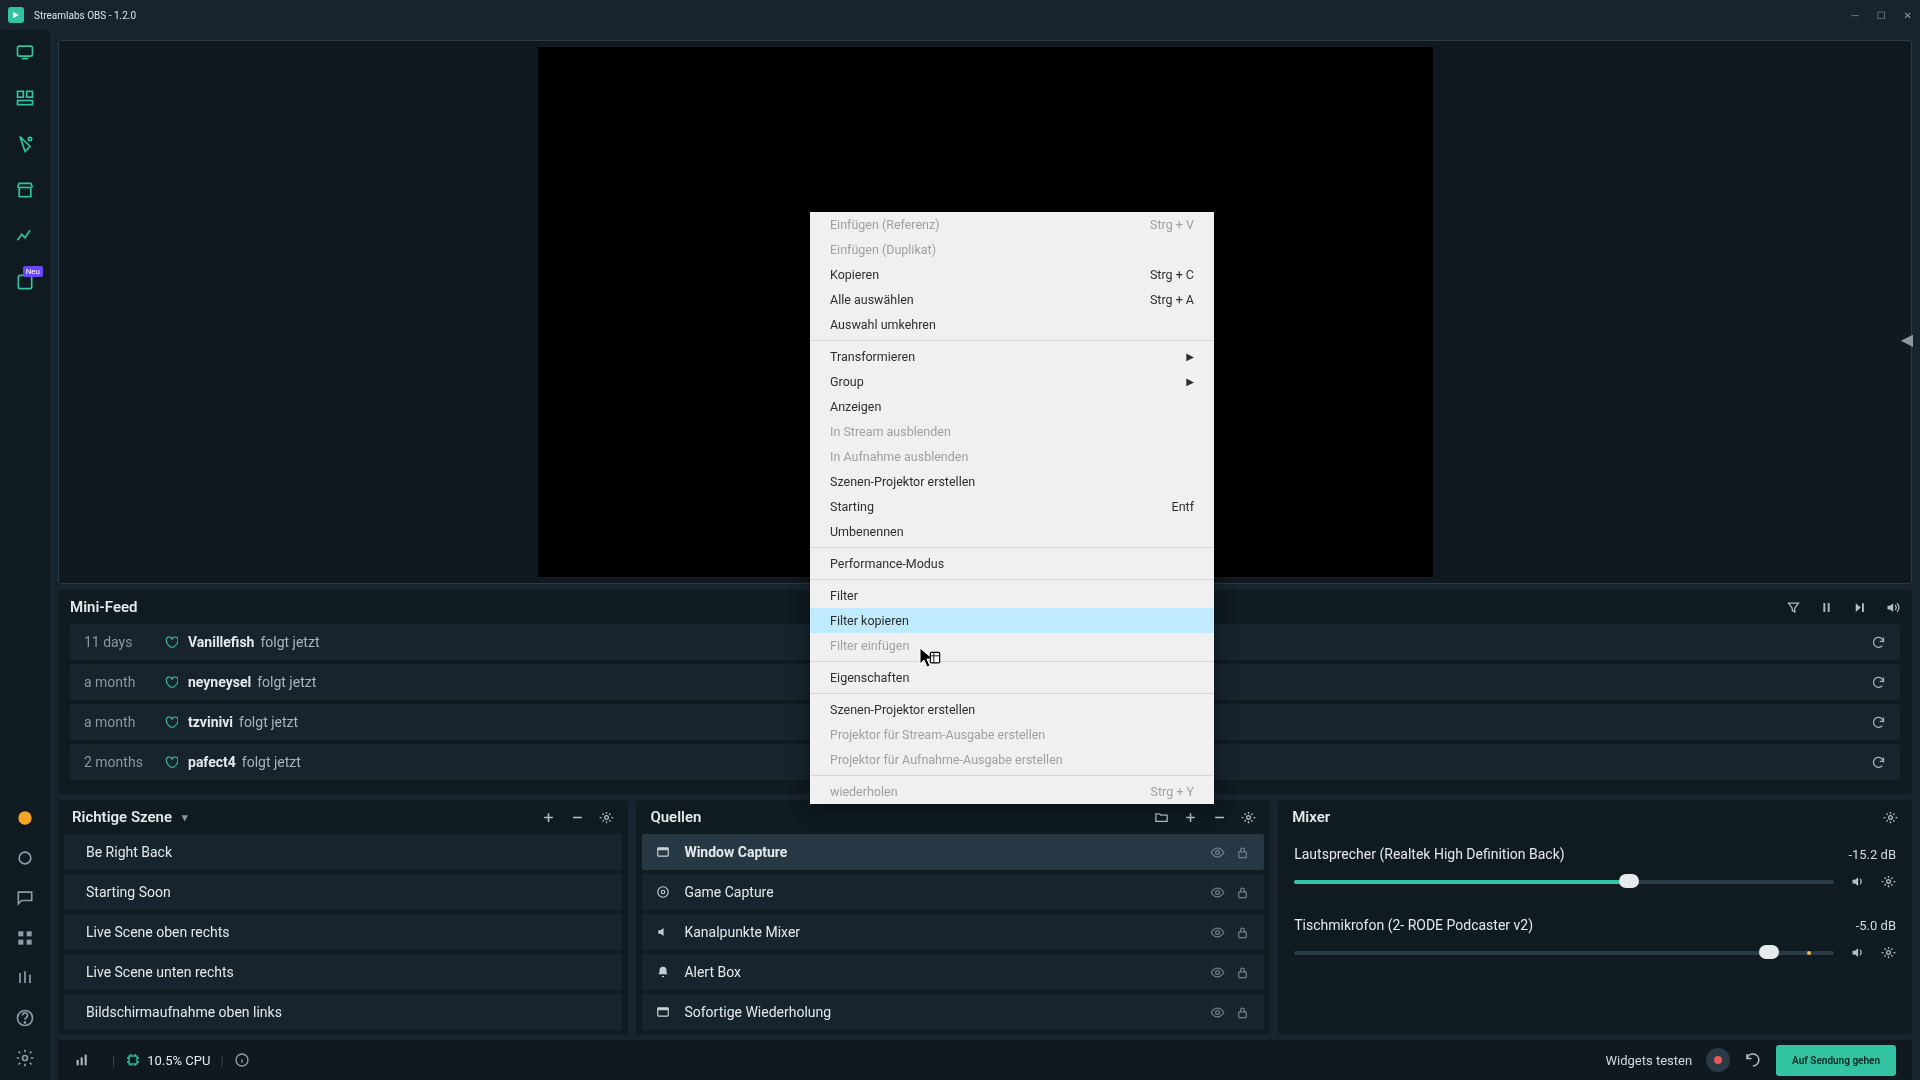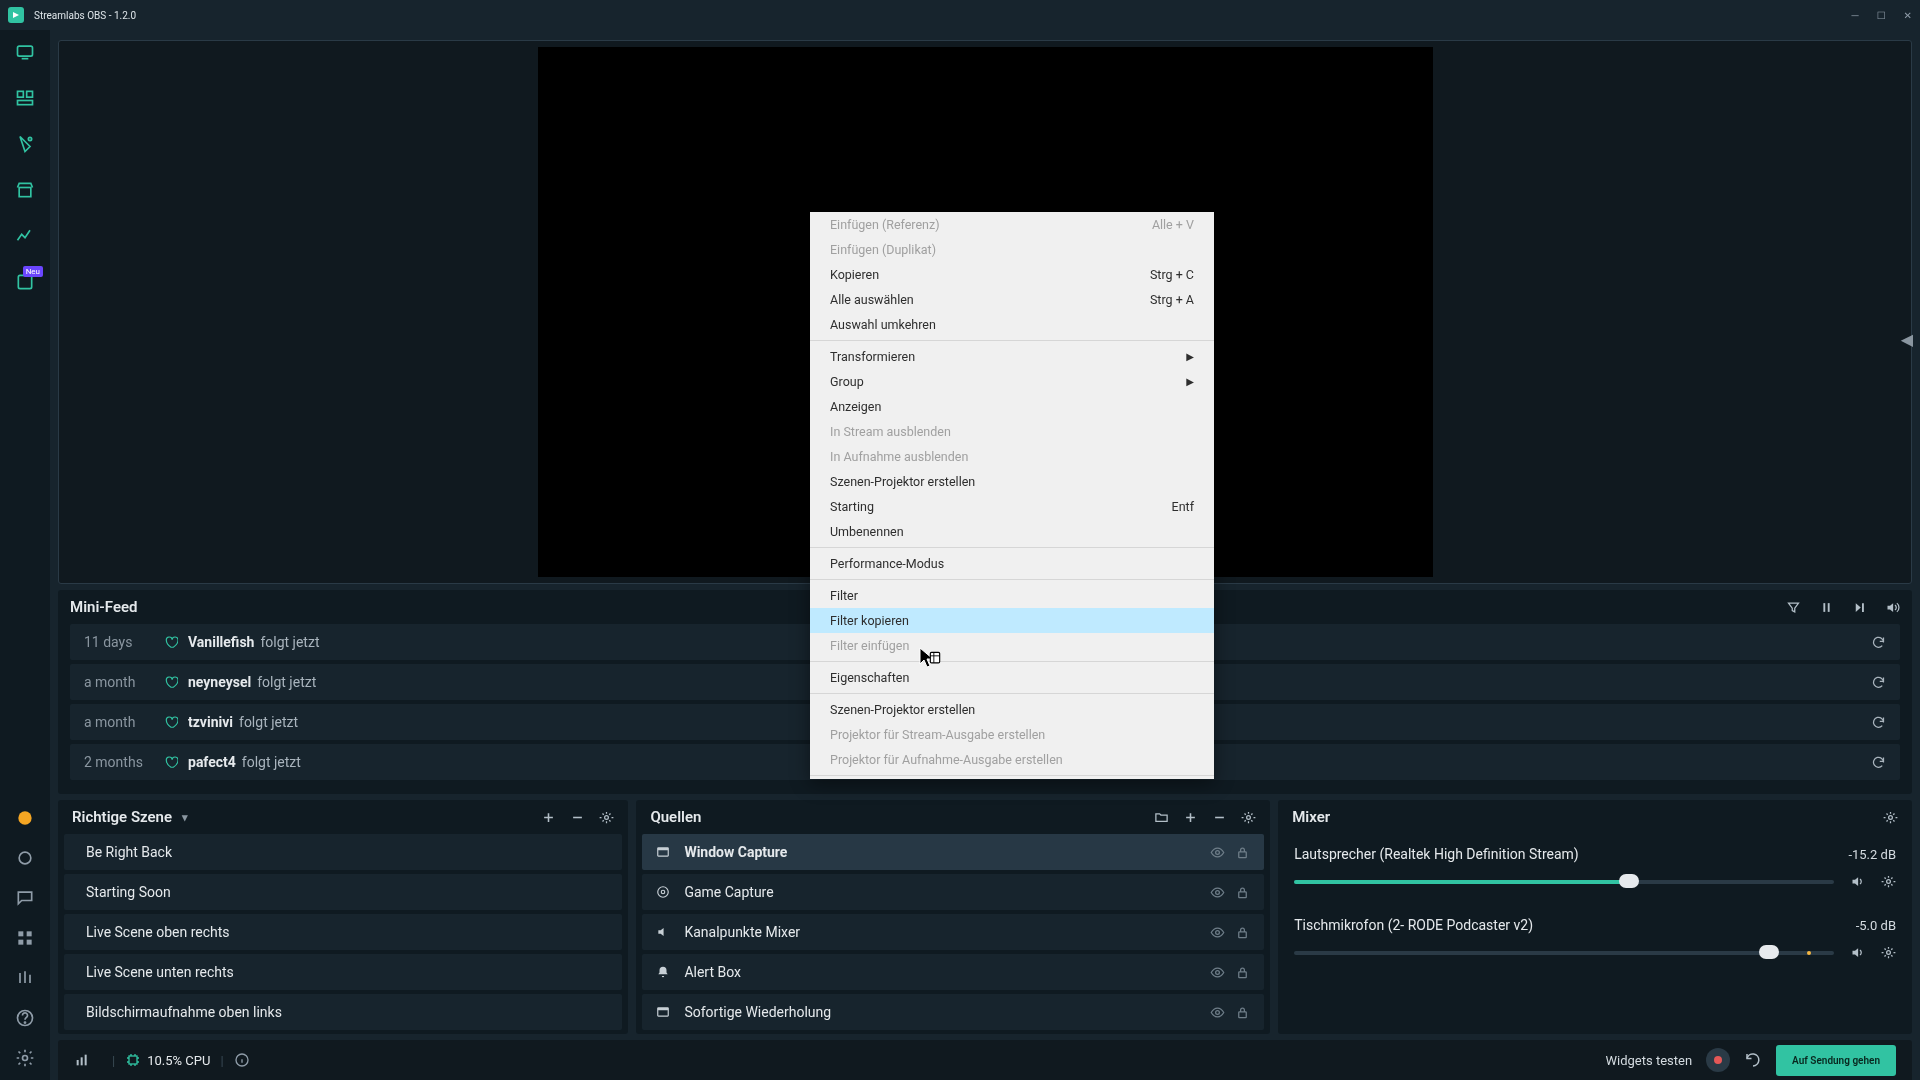--- a/index.html
+++ b/index.html
@@ -488,21 +488,21 @@
               <svg viewBox="0 0 24 24" fill="none" stroke="currentColor" stroke-width="2">
                 <circle cx="12" cy="12" r="3"></circle>
                 <path d="M12 3v3M12 18v3M4 12H1M23 12h-3M5.6 5.6l2 2M16.4 16.4l2 2M5.6 18.4l2-2M16.4 7.6l2-2"></path>
               </svg>
             </span>
         </div>
       </div>
       <div id="mixer-list">
           <div class="mixer-row">
     <div class="mixer-line1">
-      <span>Lautsprecher (Realtek High Definition Stream)</span>
+      <span>Lautsprecher (Realtek High Definition Back)</span>
       <span class="mixer-db">-15.2 dB</span>
     </div>
     <div class="mixer-bar-wrap">
       <div class="mixer-bar">
         <div class="mixer-fill" style="width:62%"></div>
 
         <div class="mixer-slider" style="left:calc(62% - 10px)"></div>
       </div>
       <span style="color:#b3bfc8">
                 <svg width="15" height="15" viewBox="0 0 24 24" fill="currentColor">
@@ -580,21 +580,21 @@
           </svg>
         </span>
       <div class="btn-go">Auf Sendung gehen</div>
     </div>
   </div>
 </div>
 
 <div class="context-menu" id="context-menu">
     <div class="cm-item disabled">
       <span>Einfügen (Referenz)</span>
-      <span class="shortcut">Alle + V</span>
+      <span class="shortcut">Strg + V</span>
     </div>
     <div class="cm-item disabled">
       <span>Einfügen (Duplikat)</span>
     </div>
     <div class="cm-item">
       <span>Kopieren</span>
       <span class="shortcut">Strg + C</span>
     </div>
     <div class="cm-item">
       <span>Alle auswählen</span>
@@ -653,20 +653,24 @@
     <div class="cm-item">
       <span>Szenen-Projektor erstellen</span>
     </div>
     <div class="cm-item disabled">
       <span>Projektor für Stream-Ausgabe erstellen</span>
     </div>
     <div class="cm-item disabled">
       <span>Projektor für Aufnahme-Ausgabe erstellen</span>
     </div>
     <div class="cm-sep"></div>
+    <div class="cm-item disabled">
+      <span>wiederholen</span>
+      <span class="shortcut">Strg + Y</span>
+    </div>
   </div>
 
 <div class="cursor-ov">
   <svg width="24" height="24" viewBox="0 0 24 24">
       <path d="M2 2l0 16 4-4 3 7 3-1-3-7 6 0z" fill="#000" stroke="#fff" stroke-width="1"></path>
     </svg>
   <svg width="14" height="14" style="position:absolute;left:10px;top:4px" viewBox="0 0 24 24" fill="none" stroke="#000" stroke-width="2">
       <rect x="4" y="4" width="16" height="18" rx="2" fill="#fff"></rect>
       <path d="M4 10h16M10 4v18" stroke-width="1.5"></path>
     </svg>

